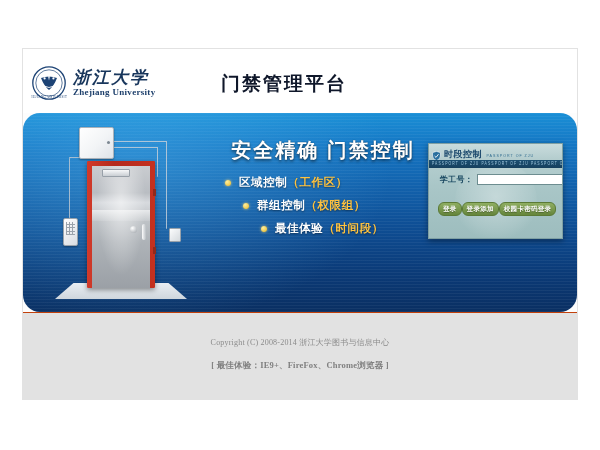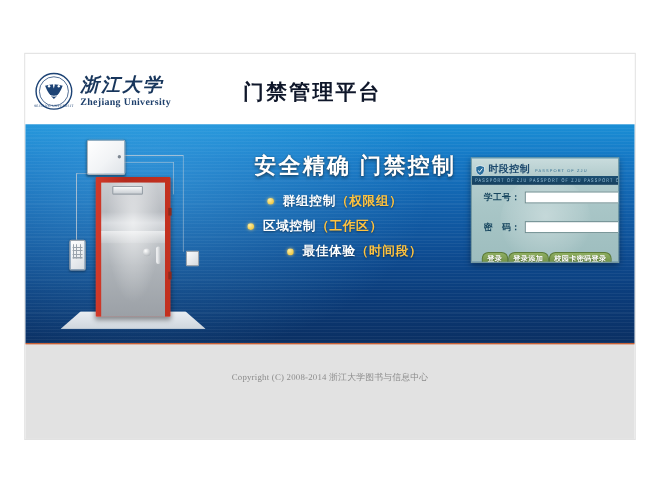--- a/index.html
+++ b/index.html
@@ -84,20 +84,21 @@
     width: 100%; height: 199px;
     overflow: hidden;
     background:
       linear-gradient(to bottom,
         #1a8fd6 0%,
         #1577c4 16%,
         #1262ad 36%,
         #0e4d93 58%,
         #0b3c7a 78%,
         #0a2f62 100%);
+    border-radius: 17px;
   }
   .banner-dots {
     position: absolute; inset: 0;
     background-image:
       repeating-linear-gradient(0deg, rgba(255,255,255,.05) 0 1px, transparent 1px 3px);
     pointer-events: none;
   }
   .banner-glow {
     position: absolute;
     left: -40px; top: -60px;
@@ -486,29 +487,29 @@
             <div class="door-closer"></div>
             <div class="door-knob"></div>
             <div class="door-handle"></div>
           </div>
         </div>
       </div>
 
       <div class="slogan">安全精确  门禁控制</div>
 
       <ul class="feature-list">
+        <li class="feature-item i0">
+          <span class="bullet"></span>
+          <span class="feat-label">区域控制</span>
+          <span class="feat-tag">（工作区）</span>
+        </li>
         <li class="feature-item i1">
           <span class="bullet"></span>
           <span class="feat-label">群组控制</span>
           <span class="feat-tag">（权限组）</span>
-        </li>
-        <li class="feature-item i0">
-          <span class="bullet"></span>
-          <span class="feat-label">区域控制</span>
-          <span class="feat-tag">（工作区）</span>
         </li>
         <li class="feature-item i2">
           <span class="bullet"></span>
           <span class="feat-label">最佳体验</span>
           <span class="feat-tag">（时间段）</span>
         </li>
       </ul>
 
       <div class="login-panel">
         <div class="panel-watermark"></div>
@@ -525,31 +526,28 @@
           </span>
         </div>
         <div class="panel-strip">
           <span class="strip-text">PASSPORT OF ZJU    PASSPORT OF ZJU    PASSPORT OF ZJU    PASSPORT OF ZJU</span>
         </div>
         <div class="panel-body">
           <div class="field-row">
             <span class="field-label">学工号：</span>
             <input class="field-input" type="text" value="" style="">
           </div>
-          <div class="field-row">
-            <span class="field-label">密　码：</span>
-            <input class="field-input" type="password" value="" style="">
-          </div>
           <div class="btn-row">
             <button class="panel-btn">登录</button>
             <button class="panel-btn">登录添加</button>
             <button class="panel-btn">校园卡密码登录</button>
           </div>
         </div>
       </div>
     </div>
 
     <div class="site-footer">
       <div class="footer-line footer-copyright">Copyright (C) 2008-2014 浙江大学图书与信息中心</div>
+      <div class="footer-line footer-browsers">[ 最佳体验：IE9+、FireFox、Chrome浏览器 ]</div>
     </div>
 
   </div>
 </div>
 
 </body></html>

